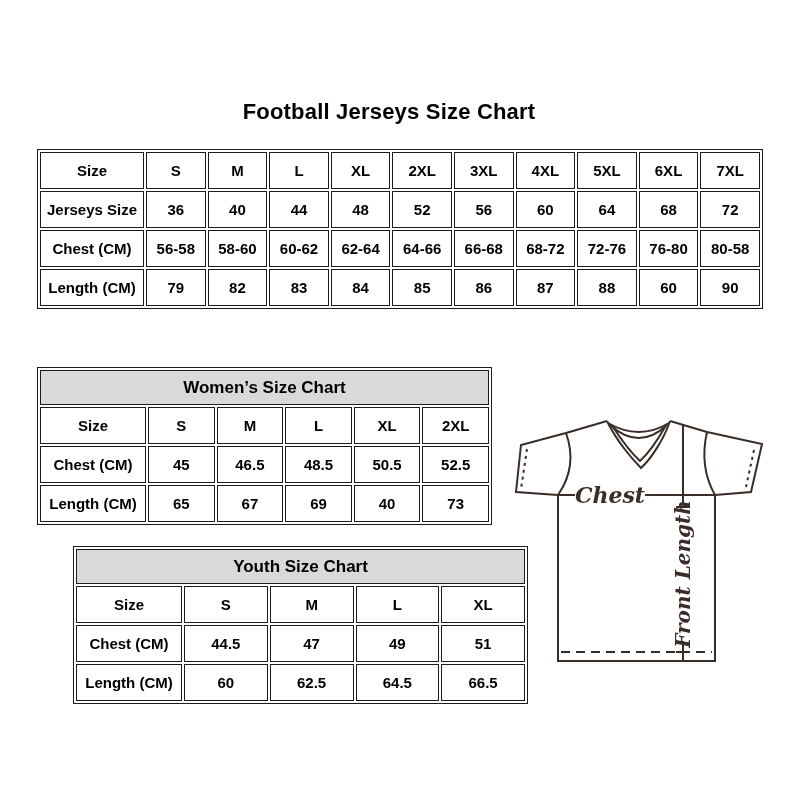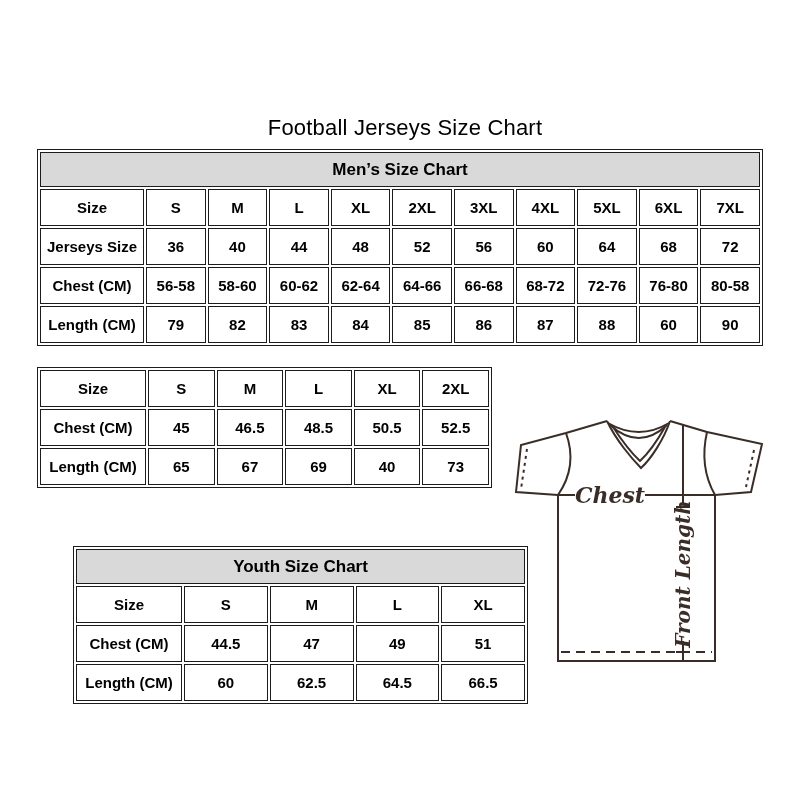--- a/index.html
+++ b/index.html
@@ -8,22 +8,22 @@
     --sketch:#3a2d28;
   }
   html,body{margin:0;padding:0;}
   body{
     width:800px;height:800px;background:#ffffff;
     font-family:"Liberation Sans", sans-serif;
     color:#000;
   }
   .page{position:relative;width:800px;height:800px;background:#fff;overflow:hidden;}
   .page-title{
-    position:absolute;top:99px;left:0;width:778px;margin:16px;
-    text-align:center;font-size:22px;font-weight:normal;letter-spacing:0.2px;
+    position:absolute;top:99px;left:0;width:778px;margin:0;
+    text-align:center;font-size:22px;font-weight:bold;letter-spacing:0.2px;
   }
   .table-wrap{position:absolute;}
   .tw-mens{left:37px;top:149px;width:726px;}
   .tw-womens{left:37px;top:367px;width:455px;}
   .tw-youth{left:37px;top:546px;width:455px;padding-left:36px;}
   table.size-table{
     width:100%;
     border-collapse:separate;
     border-spacing:2px;
     table-layout:fixed;
@@ -71,23 +71,20 @@
           <col>
           <col>
           <col>
           <col>
           <col>
           <col>
           <col>
           <col>
         </colgroup>
         <tbody>
-          <tr class="title-row">
-            <td colspan="11">Men’s Size Chart</td>
-          </tr>
           <tr>
             <td>Size</td>
             <td>S</td>
             <td>M</td>
             <td>L</td>
             <td>XL</td>
             <td>2XL</td>
             <td>3XL</td>
             <td>4XL</td>
             <td>5XL</td>
@@ -140,20 +137,23 @@
       <table class="size-table">
         <colgroup>
           <col style="width: 106px;">
           <col>
           <col>
           <col>
           <col>
           <col>
         </colgroup>
         <tbody>
+          <tr class="title-row">
+            <td colspan="6">Women’s Size Chart</td>
+          </tr>
           <tr>
             <td>Size</td>
             <td>S</td>
             <td>M</td>
             <td>L</td>
             <td>XL</td>
             <td>2XL</td>
           </tr>
           <tr>
             <td>Chest (CM)</td>

